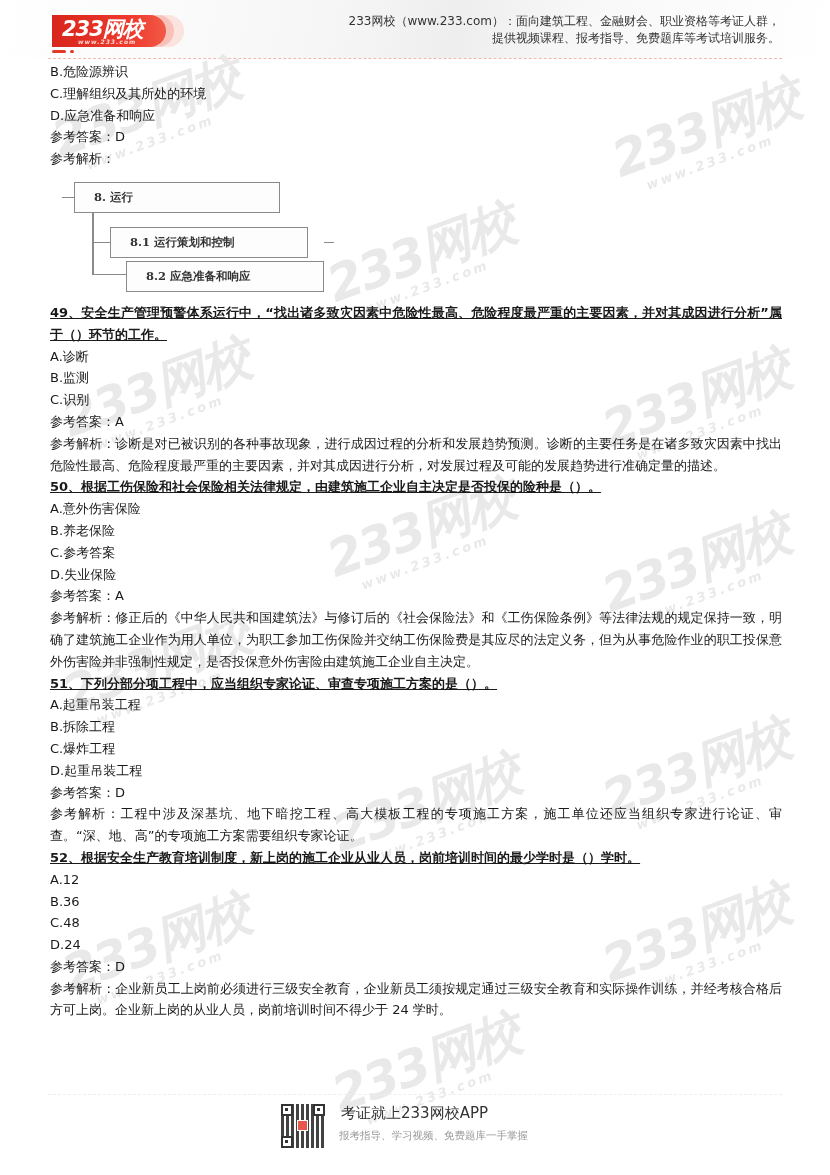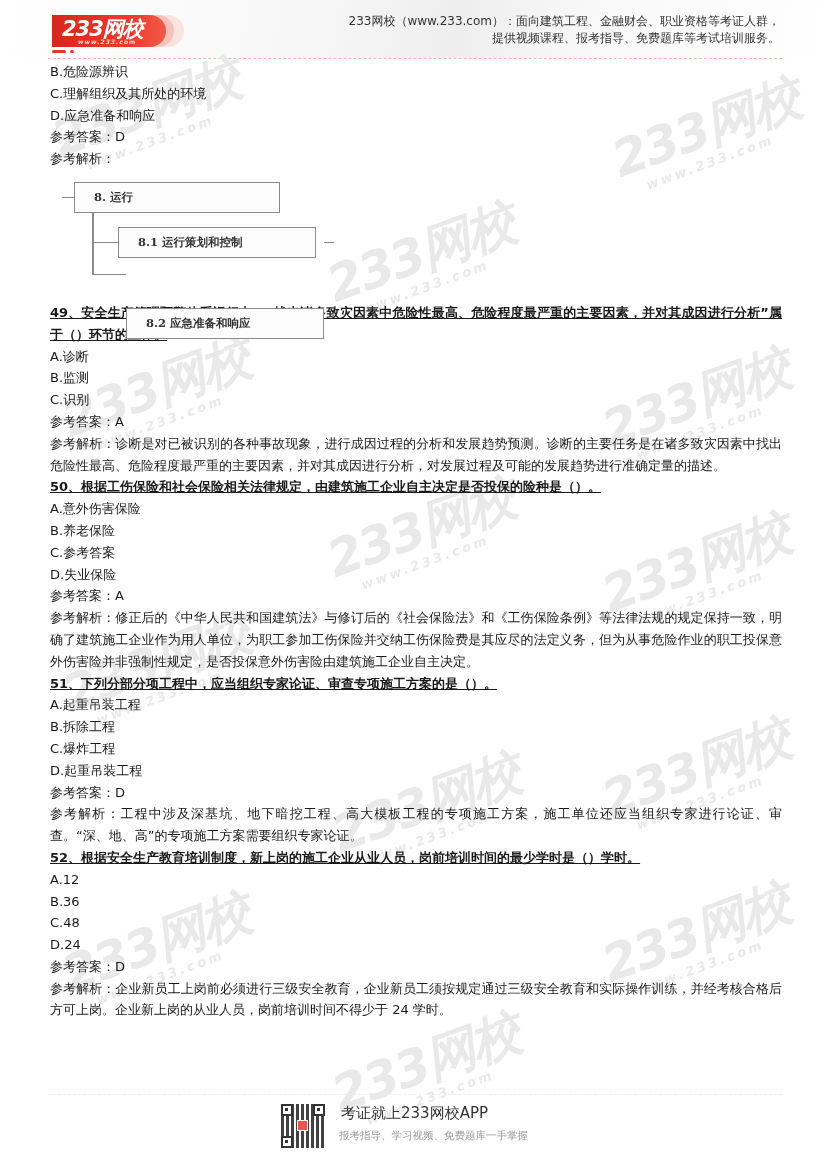--- a/index.html
+++ b/index.html
@@ -126,23 +126,23 @@
   <span class="line">D.应急准备和响应</span>
   <span class="line">参考答案：D</span>
   <span class="line">参考解析：</span>
 
   <div class="diagram">
     <div class="d-line" style="left:12px;top:27px;width:12px;height:1.5px;"></div>
     <div class="d-box" style="left:24px;top:12px;width:206px;height:31px;">8. 运行</div>
     <div class="d-line" style="left:42px;top:43px;width:1.5px;height:62px;"></div>
     <div class="d-line" style="left:42px;top:72px;width:34px;height:1.5px;"></div>
     <div class="d-line" style="left:42px;top:104px;width:34px;height:1.5px;"></div>
-    <div class="d-box" style="left:68px;top:57px;width:198px;height:31px;">8.1 运行策划和控制</div>
+    <div class="d-box" style="left:60px;top:57px;width:198px;height:31px;">8.1 运行策划和控制</div>
     <div class="d-line" style="left:274px;top:72px;width:10px;height:1.5px;"></div>
-    <div class="d-box" style="left:76px;top:91px;width:198px;height:31px;margin-top:47px;">8.2 应急准备和响应</div>
+    <div class="d-box" style="left:76px;top:91px;width:198px;height:31px;">8.2 应急准备和响应</div>
   </div>
 
   <div class="q wrap">49、安全生产管理预警体系运行中，“找出诸多致灾因素中危险性最高、危险程度最严重的主要因素，并对其成因进行分析”属于（）环节的工作。</div>
   <span class="line">A.诊断</span>
   <span class="line">B.监测</span>
   <span class="line">C.识别</span>
   <span class="line">参考答案：A</span>
   <div class="wrap">参考解析：诊断是对已被识别的各种事故现象，进行成因过程的分析和发展趋势预测。诊断的主要任务是在诸多致灾因素中找出危险性最高、危险程度最严重的主要因素，并对其成因进行分析，对发展过程及可能的发展趋势进行准确定量的描述。</div>
 
   <div class="q wrap">50、根据工伤保险和社会保险相关法律规定，由建筑施工企业自主决定是否投保的险种是（）。</div>

